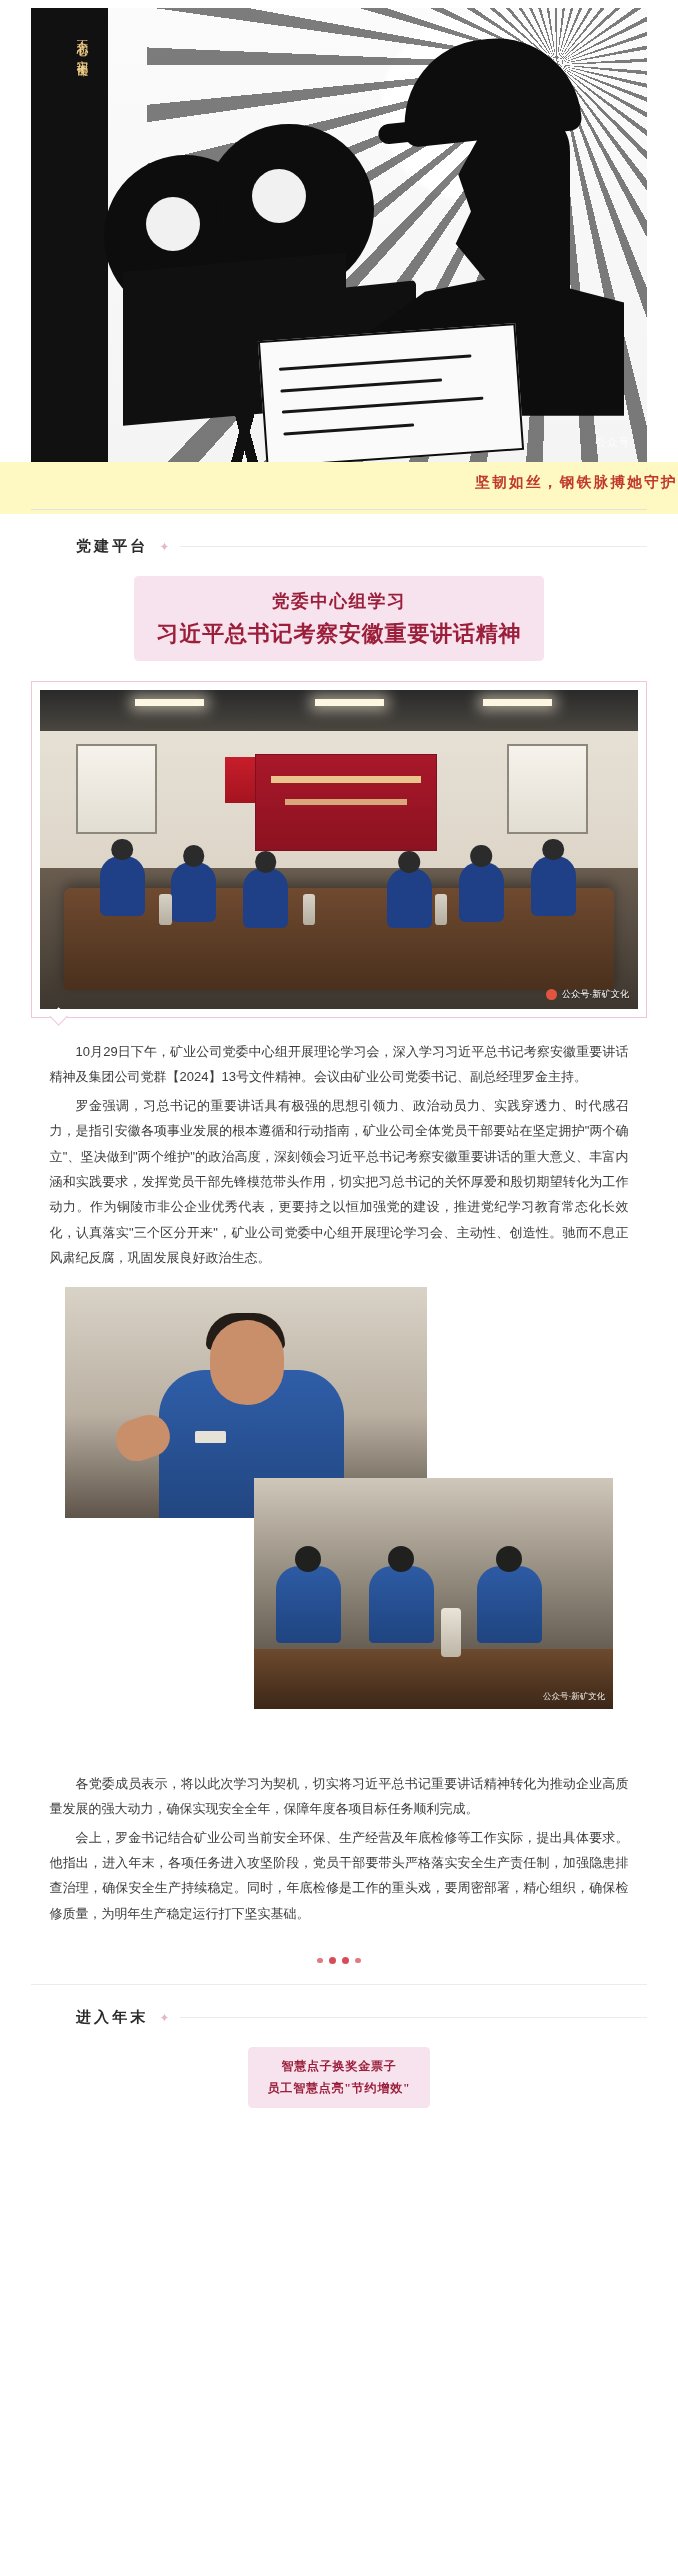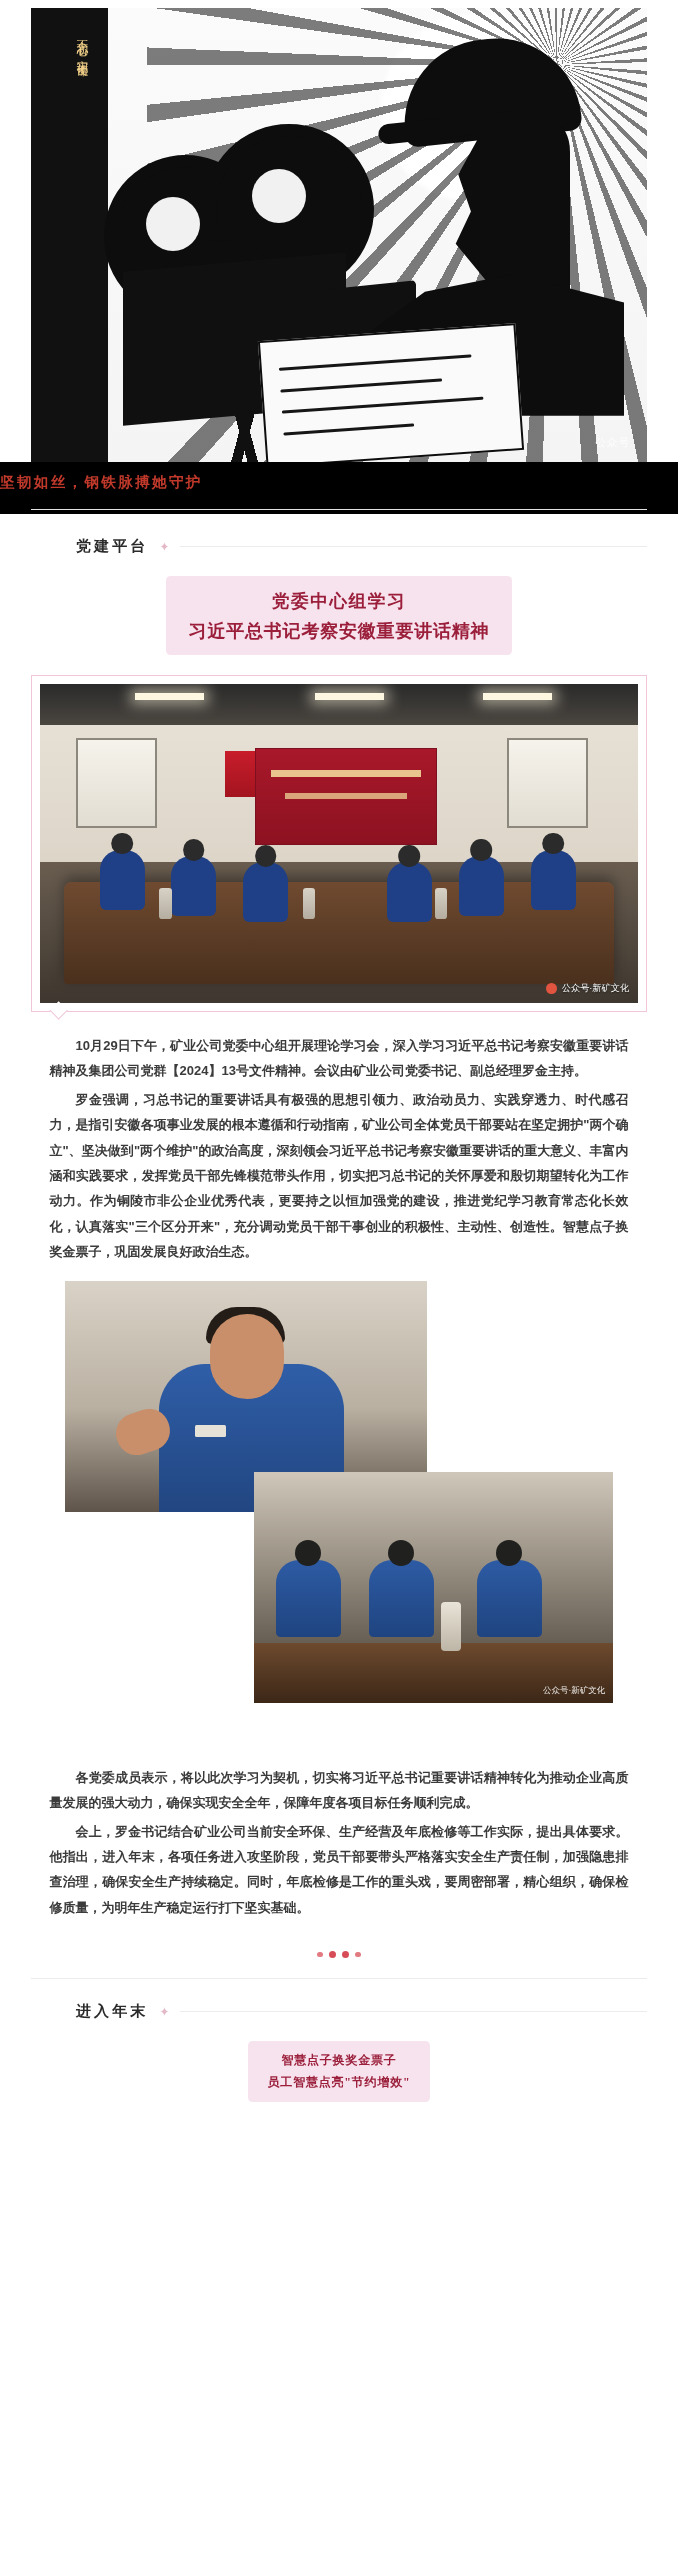--- a/index.html
+++ b/index.html
@@ -201,23 +201,23 @@
     color: rgba(255,255,255,0.82);
     font-size: 10.8px;
     letter-spacing: 0.8px;
     z-index: 5;
   }
 
   
   .hero-caption-wrap {
     position: relative;
     width: 678px;
-    background: #000000;
+    background: #fef9c3;
     padding: 10.8px 0 4.6px;
-    text-align: left;
+    text-align: right;
   }
   .hero-caption {
     display: inline-block;
     color: #c0392b;
     font-size: 14.6px;
     font-weight: bold;
     letter-spacing: 2.3px;
     font-family: "Liberation Serif", serif;
   }
   .hr-line {
@@ -269,21 +269,21 @@
     max-width: 493px;
   }
   .banner .ln1 {
     font-size: 17.7px;
     font-weight: bold;
     letter-spacing: 1.5px;
     margin-bottom: 6.2px;
     font-family: "Liberation Serif", serif;
   }
   .banner .ln2 {
-    font-size: 18px;
+    font-size: 22px;
     font-weight: bold;
     letter-spacing: 0.8px;
     font-family: "Liberation Serif", serif;
   }
 
   
   .photo-frame {
     width: 616px;
     margin: 20px auto 0;
     box-sizing: border-box;
@@ -426,21 +426,20 @@
     box-sizing: border-box;
   }
   .para {
     font-size: 13px;
     line-height: 1.95;
     color: #3b3b3b;
     text-align: justify;
     text-indent: 2em;
     margin: 0 0 3.1px;
     font-family: "Liberation Sans", sans-serif;
-    font-weight: bold;
   }
 
   
   .photo2-wrap {
     width: 616px;
     margin: 17px auto 0;
     position: relative;
     height: 462px;
   }
   .photo2 {
@@ -669,21 +668,21 @@
       <div class="photo-credit">
         <span class="dot"></span>
         <span>公众号·新矿文化</span>
       </div>
     </div>
     <div class="notch"></div>
   </div>
 
   <div class="body-wrap">
     <p class="para">10月29日下午，矿业公司党委中心组开展理论学习会，深入学习习近平总书记考察安徽重要讲话精神及集团公司党群【2024】13号文件精神。会议由矿业公司党委书记、副总经理罗金主持。</p>
-    <p class="para">罗金强调，习总书记的重要讲话具有极强的思想引领力、政治动员力、实践穿透力、时代感召力，是指引安徽各项事业发展的根本遵循和行动指南，矿业公司全体党员干部要站在坚定拥护"两个确立"、坚决做到"两个维护"的政治高度，深刻领会习近平总书记考察安徽重要讲话的重大意义、丰富内涵和实践要求，发挥党员干部先锋模范带头作用，切实把习总书记的关怀厚爱和殷切期望转化为工作动力。作为铜陵市非公企业优秀代表，更要持之以恒加强党的建设，推进党纪学习教育常态化长效化，认真落实"三个区分开来"，充分调动党员干部干事创业的积极性、主动性、创造性。智慧点子换奖金票子，巩固发展良好政治生态。</p>
+    <p class="para">罗金强调，习总书记的重要讲话具有极强的思想引领力、政治动员力、实践穿透力、时代感召力，是指引安徽各项事业发展的根本遵循和行动指南，矿业公司全体党员干部要站在坚定拥护"两个确立"、坚决做到"两个维护"的政治高度，深刻领会习近平总书记考察安徽重要讲话的重大意义、丰富内涵和实践要求，发挥党员干部先锋模范带头作用，切实把习总书记的关怀厚爱和殷切期望转化为工作动力。作为铜陵市非公企业优秀代表，更要持之以恒加强党的建设，推进党纪学习教育常态化长效化，认真落实"三个区分开来"，矿业公司党委中心组开展理论学习会、主动性、创造性。驰而不息正风肃纪反腐，巩固发展良好政治生态。</p>
   </div>
 
   <div class="photo2-wrap">
     <div class="photo2">
       <div class="bg"></div>
       <div class="manbody"></div>
       <div class="hair"></div>
       <div class="head"></div>
       <div class="badge"></div>
       <div class="hand"></div>

